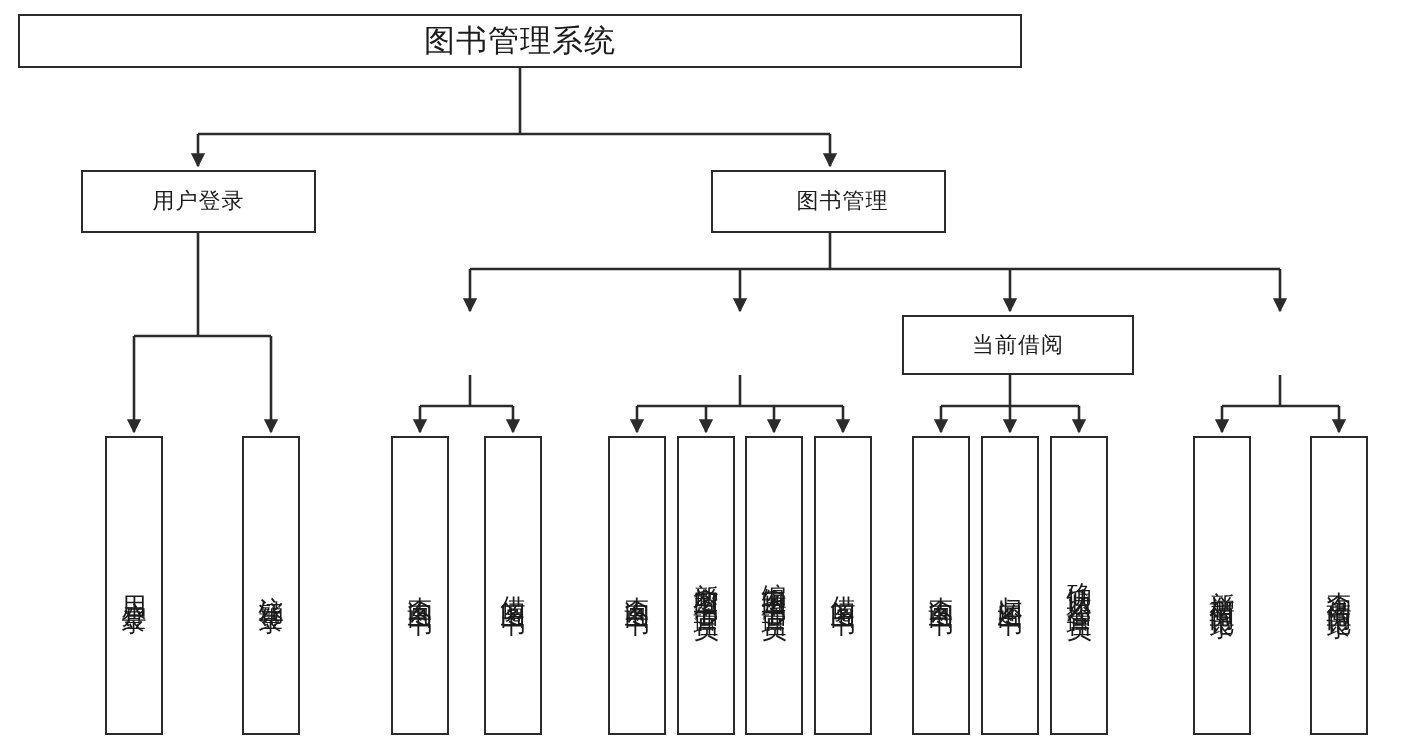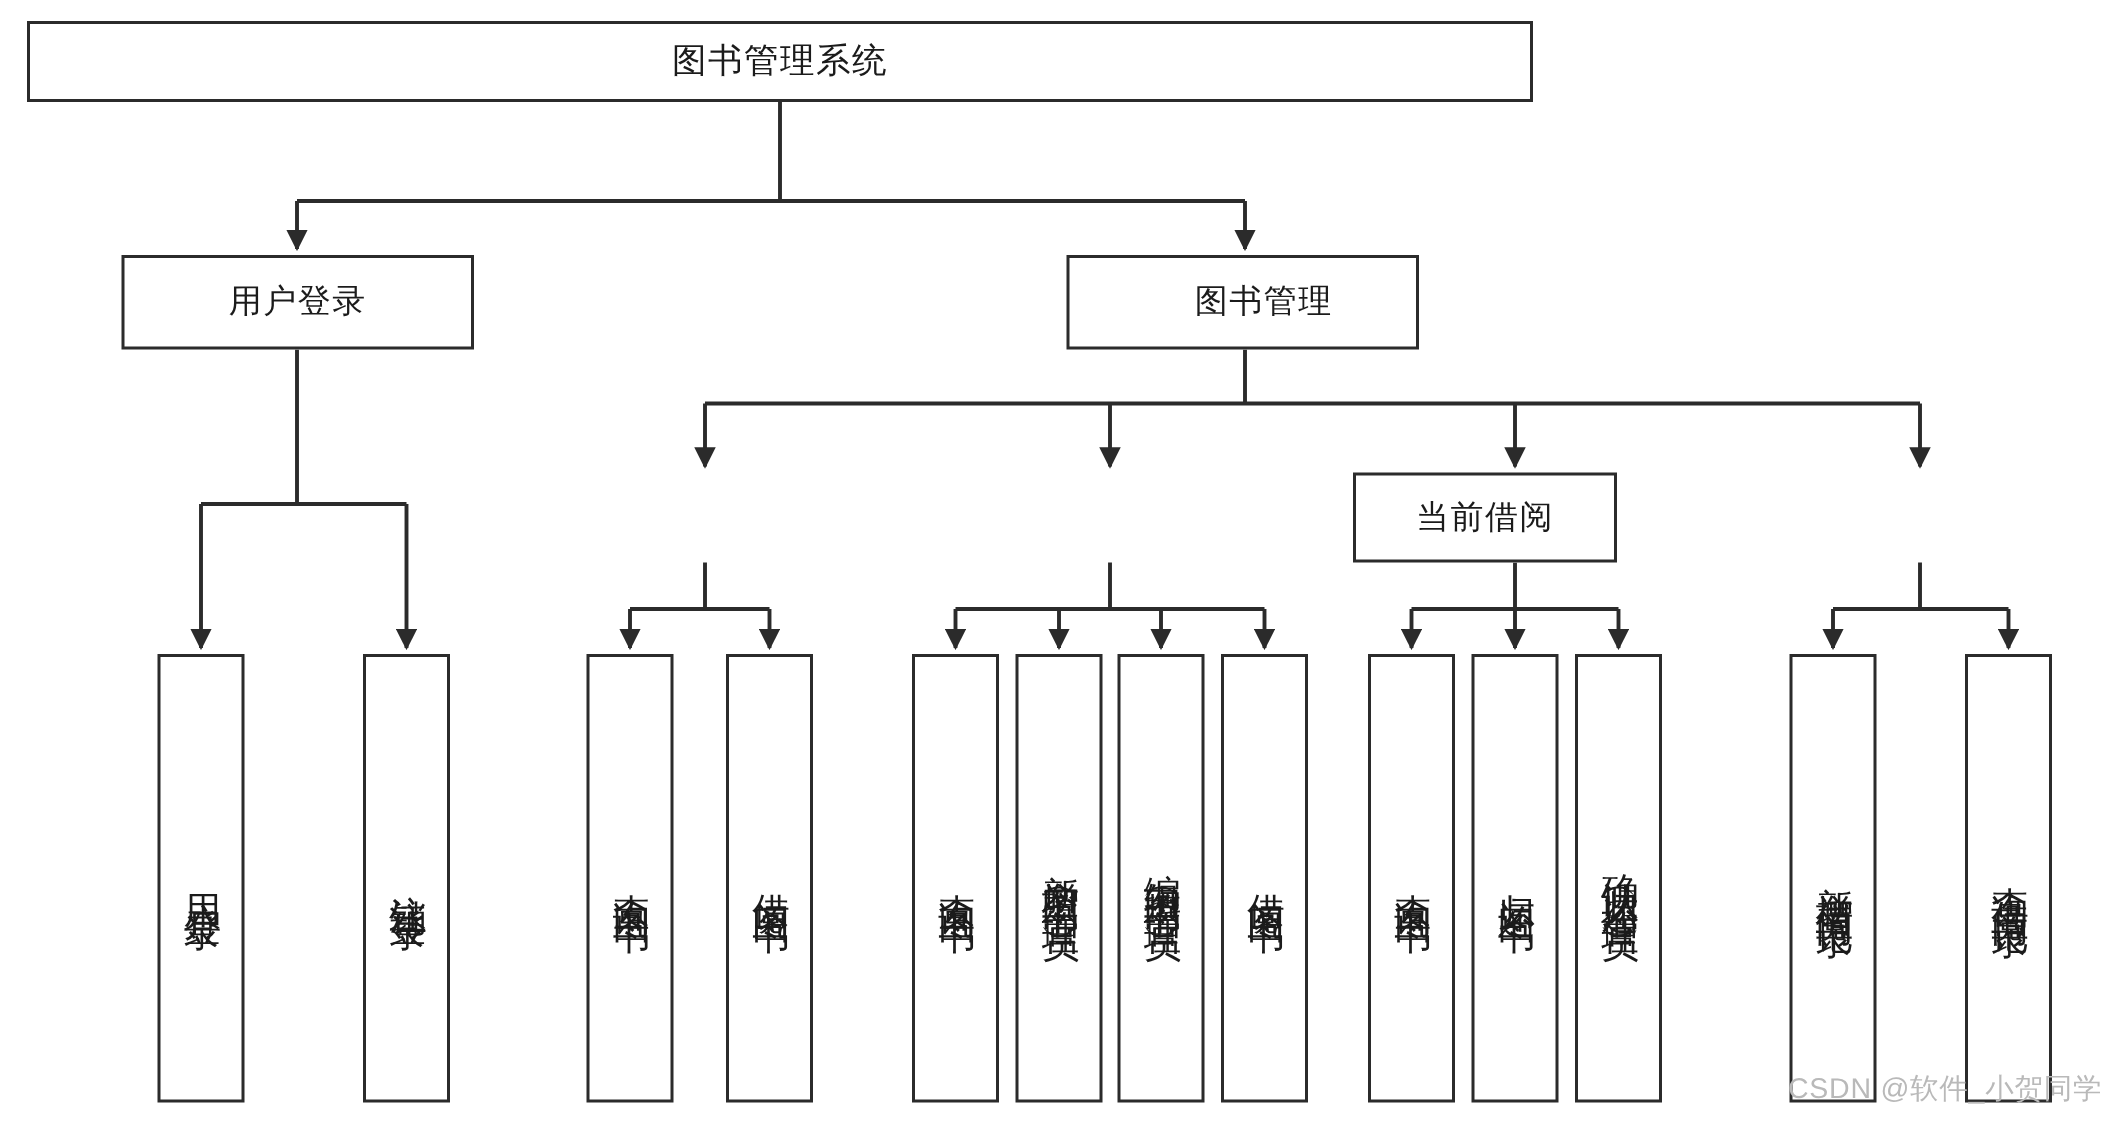--- a/index.html
+++ b/index.html
@@ -34,21 +34,21 @@
     align-items: center;
     justify-content: center;
     color: #1b1b1b;
   }
   .node.h {
     font-size: 22px;
     line-height: 1.1;
     letter-spacing: 1px;
   }
   .node.root {
-    font-size: 23px;
+    font-size: 31px;
   }
   .node.v {
     writing-mode: vertical-rl;
     text-orientation: upright;
     font-size: 25px;
     line-height: 1.0;
     letter-spacing: 5px;
     padding-top: 4px;
     padding-bottom: 4px;
     align-items: center;
@@ -130,21 +130,21 @@
     <span>图书管理系统</span>
   </div>
 
   <div class="node h" style="left:81px; top:170px; width:235px; height:63px;">
     <span>用户登录</span>
   </div>
   <div class="node h" style="left:711px; top:170px; width:235px; height:63px;padding-left:28px;">
     <span>图书管理</span>
   </div>
 
-  <div class="node h" style="left:902px; top:315px; width:176px; height:60px;text-align:right;">
+  <div class="node h" style="left:902px; top:315px; width:232px; height:60px;text-align:right;">
     <span>当前借阅</span>
   </div>
 
   <div class="node v" style="left:105px; top:436px; width:58px; height:299px;">
     <span class="vtext">用户登录</span>
   </div>
   <div class="node v" style="left:242px; top:436px; width:58px; height:299px;">
     <span class="vtext">注销登录</span>
   </div>
 
@@ -178,15 +178,14 @@
     <span class="vtext">确认归还（管理员）</span>
   </div>
 
   <div class="node v" style="left:1193px; top:436px; width:58px; height:299px;">
     <span class="vtext">新增借阅记录</span>
   </div>
   <div class="node v" style="left:1310px; top:436px; width:58px; height:299px;">
     <span class="vtext">查询借阅记录</span>
   </div>
 
-  <div class="watermark" style="left:1192px; top:713px;">CSDN @软件_小贺同学</div>
 
 </div>
 
 </body></html>

